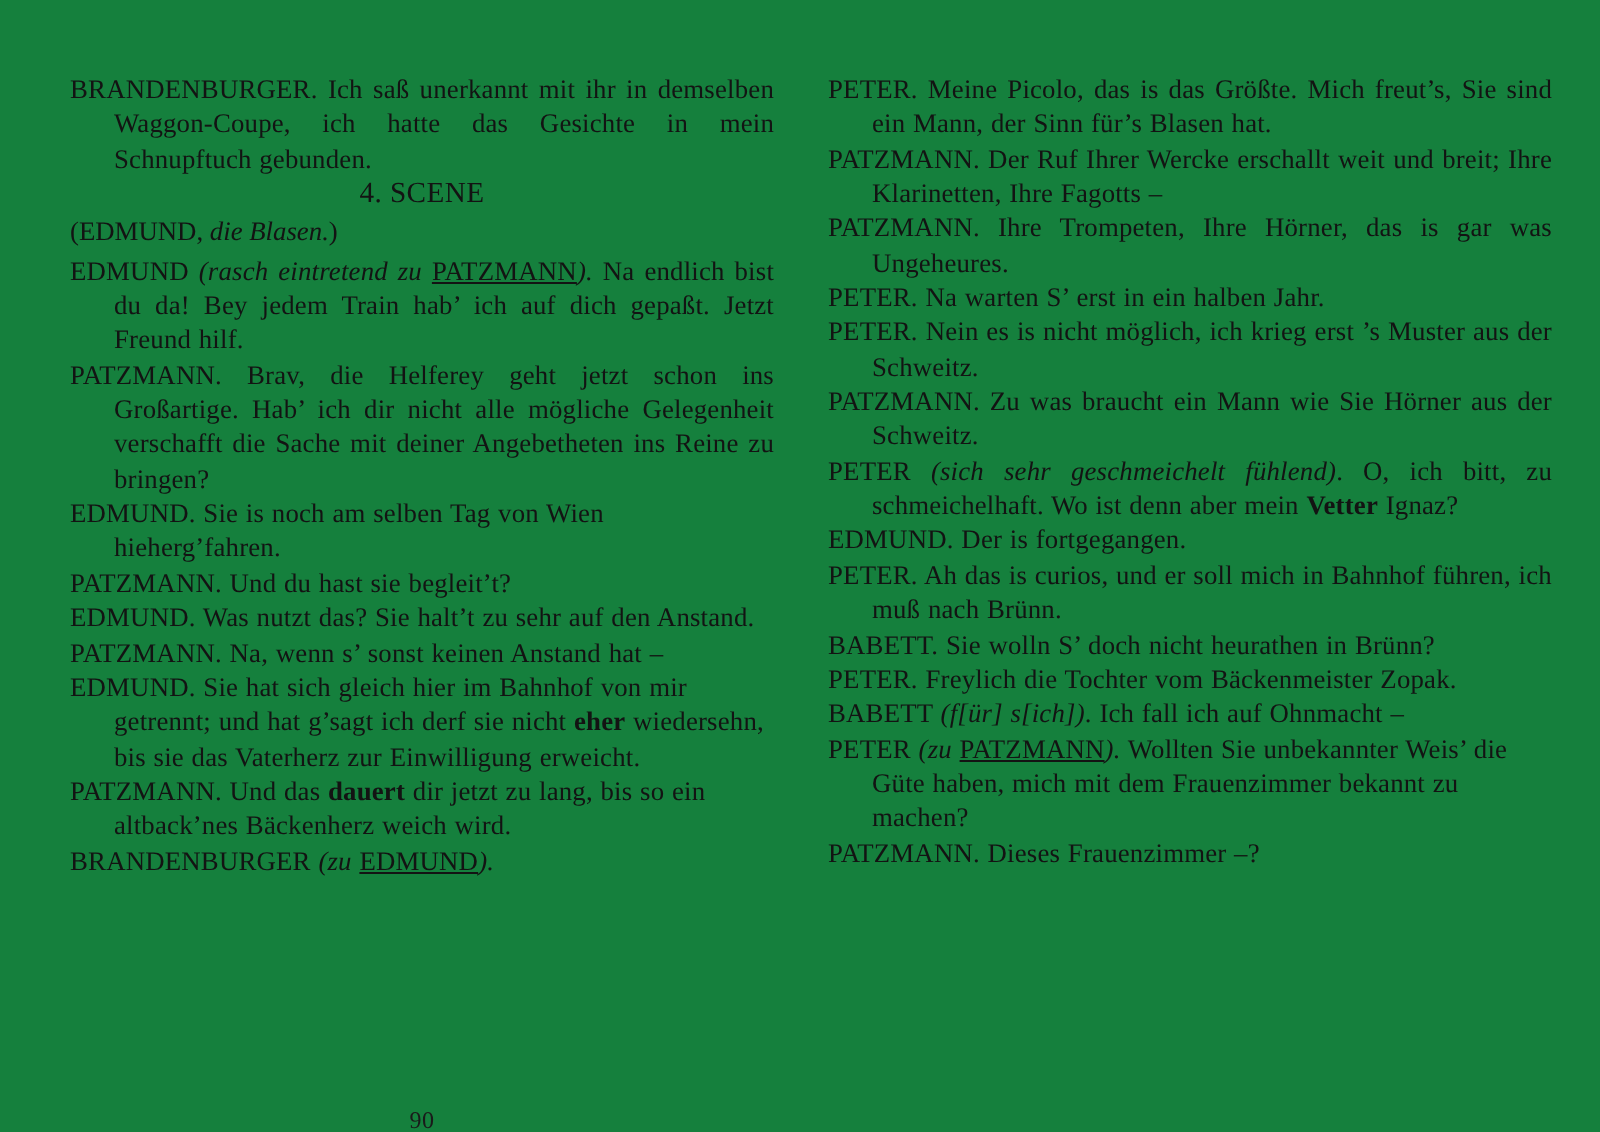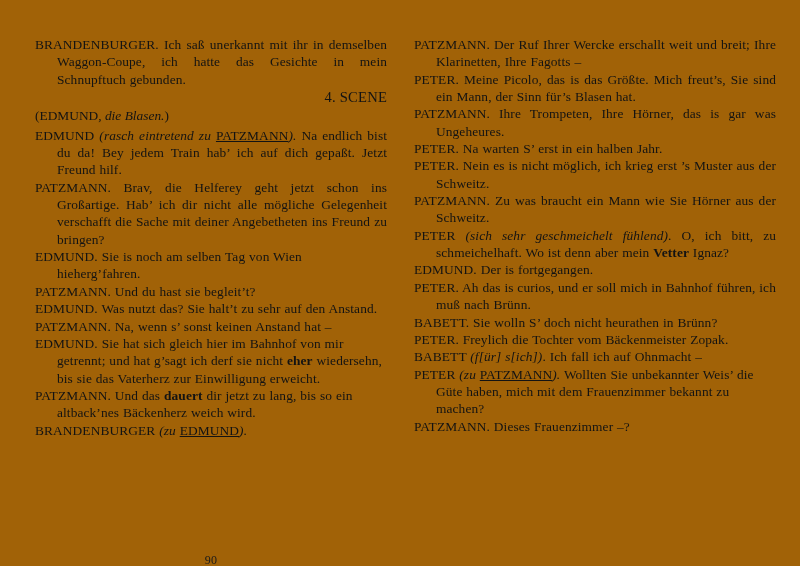--- a/index.html
+++ b/index.html
@@ -9,21 +9,21 @@
     background:#ffffff;
     font-family:"Liberation Serif","DejaVu Serif",serif;
     color:#131313;
     overflow:hidden;
     position:relative;
     -webkit-font-smoothing:antialiased;
   }
   .page{
     position:absolute;inset:0;
     width:800px;height:566px;
-    background:#a16207;
+    background:#15803d;
   }
   .columns{
     position:absolute;
     left:0;top:0;
     width:800px;height:566px;
   }
   .col{
     position:absolute;
     top:36px;
     width:352px;
@@ -43,21 +43,21 @@
     word-spacing:.4px;
   }
   .speech.noj{ text-align:left; }
   .stage{ font-style:italic; }
   .stage .upright{ font-style:normal;text-decoration:underline; }
   .emph{ font-weight:600; }
 
   .scene-heading{
     font-size:14.6px;
     line-height:17.35px;
-    text-align:right;
+    text-align:center;
     margin:0;
     padding:0;
     text-indent:0;
     letter-spacing:.2px;
     margin-top:1px;
     margin-bottom:1px;
   }
   .scene-list{
     font-size:13.4px;
     line-height:17.35px;
@@ -88,43 +88,43 @@
     <div class="col col-left">
 
       <p class="speech"><span>BRANDENBURGER.</span><span> Ich saß unerkannt mit ihr in demselben Waggon-Coupe, ich hatte das Gesichte in mein Schnupftuch gebunden.</span></p>
 
       <p class="scene-heading">4. SCENE</p>
 
       <p class="scene-list"><span>(EDMUND, </span><span class="stage">die Blasen.</span><span>)</span></p>
 
       <p class="speech"><span>EDMUND </span><span class="stage"><span>(rasch eintretend zu </span><span class="upright">PATZMANN</span><span>).</span></span><span> Na endlich bist du da! Bey jedem Train hab’ ich auf dich gepaßt. Jetzt Freund hilf.</span></p>
 
-      <p class="speech"><span>PATZMANN.</span><span> Brav, die Helferey geht jetzt schon ins Großartige. Hab’ ich dir nicht alle mögliche Gelegenheit verschafft die Sache mit deiner Angebetheten ins Freund zu bringen?</span></p>
+      <p class="speech"><span>PATZMANN.</span><span> Brav, die Helferey geht jetzt schon ins Großartige. Hab’ ich dir nicht alle mögliche Gelegenheit verschafft die Sache mit deiner Angebetheten ins Reine zu bringen?</span></p>
 
       <p class="speech noj"><span>EDMUND.</span><span> Sie is noch am selben Tag von Wien hieherg’fahren.</span></p>
 
       <p class="speech noj"><span>PATZMANN.</span><span> Und du hast sie begleit’t?</span></p>
 
       <p class="speech noj"><span>EDMUND.</span><span> Was nutzt das? Sie halt’t zu sehr auf den Anstand.</span></p>
 
       <p class="speech noj"><span>PATZMANN.</span><span> Na, wenn s’ sonst keinen Anstand hat –</span></p>
 
       <p class="speech noj"><span>EDMUND.</span><span> Sie hat sich gleich hier im Bahnhof von mir getrennt; und hat g’sagt ich derf sie nicht </span><span class="emph">eher</span><span> wiedersehn, bis sie das Vaterherz zur Einwilligung erweicht.</span></p>
 
       <p class="speech noj"><span>PATZMANN.</span><span> Und das </span><span class="emph">dauert</span><span> dir jetzt zu lang, bis so ein altback’nes Bäckenherz weich wird.</span></p>
 
       <p class="speech noj"><span>BRANDENBURGER </span><span class="stage"><span>(zu </span><span class="upright">EDMUND</span><span>).</span></span></p>
 
     </div>
 
     <div class="col col-right">
 
+      <p class="speech"><span>PETER.</span><span> Meine Picolo, das is das Größte. Mich freut’s, Sie sind ein Mann, der Sinn für’s Blasen hat.</span></p>
+
       <p class="speech"><span>PATZMANN.</span><span> Der Ruf Ihrer Wercke erschallt weit und breit; Ihre Klarinetten, Ihre Fagotts –</span></p>
-
-      <p class="speech"><span>PETER.</span><span> Meine Picolo, das is das Größte. Mich freut’s, Sie sind ein Mann, der Sinn für’s Blasen hat.</span></p>
 
       <p class="speech"><span>PATZMANN.</span><span> Ihre Trompeten, Ihre Hörner, das is gar was Ungeheures.</span></p>
 
       <p class="speech noj"><span>PETER.</span><span> Na warten S’ erst in ein halben Jahr.</span></p>
 
 
       <p class="speech"><span>PETER.</span><span> Nein es is nicht möglich, ich krieg erst ’s Muster aus der Schweitz.</span></p>
 
       <p class="speech"><span>PATZMANN.</span><span> Zu was braucht ein Mann wie Sie Hörner aus der Schweitz.</span></p>
 

